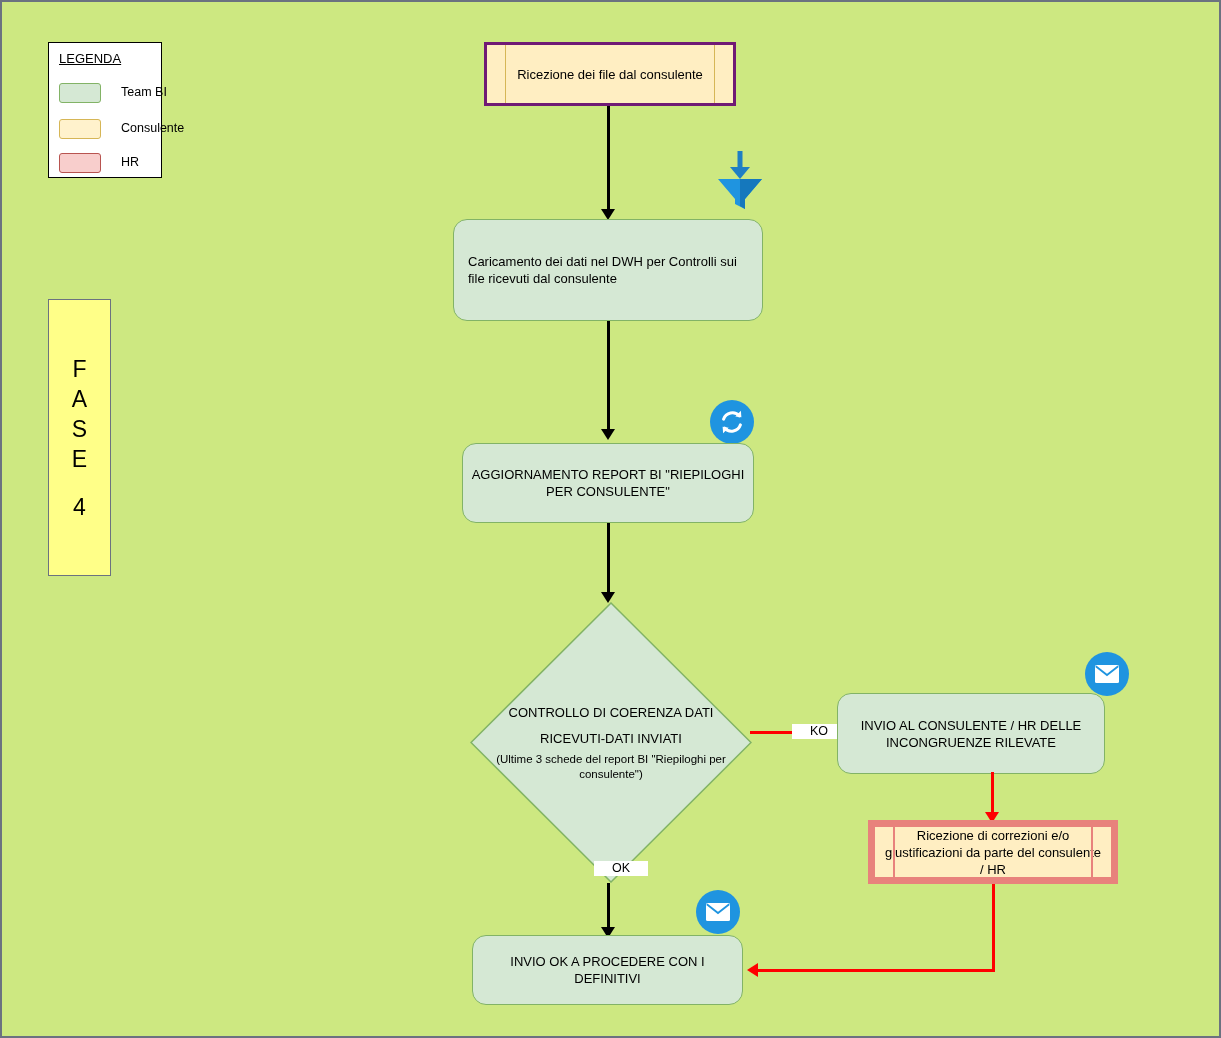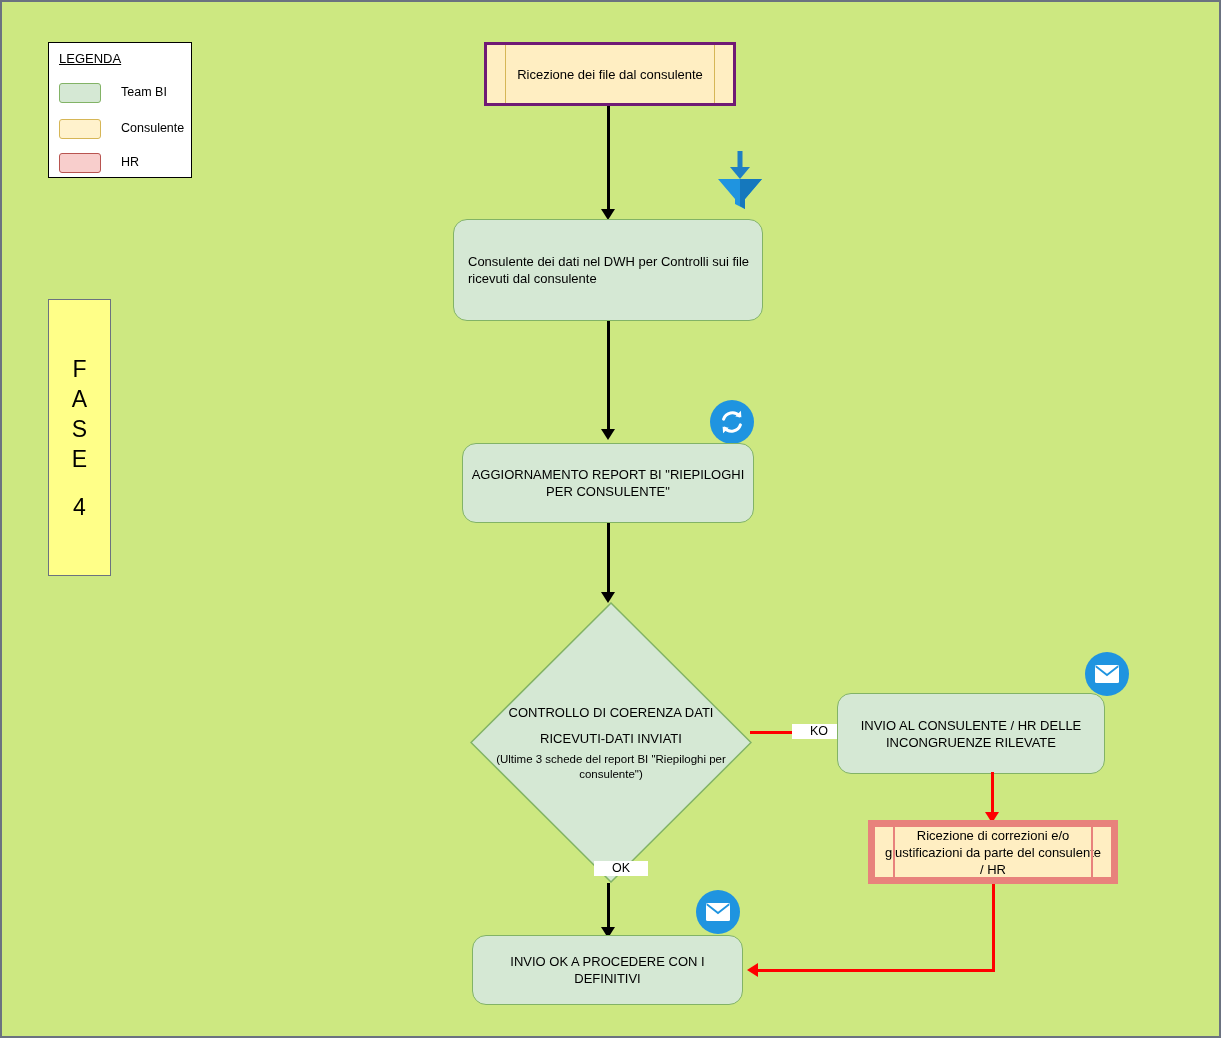--- a/index.html
+++ b/index.html
@@ -14,21 +14,21 @@
     height:1038px;
     background:#cde881;
     box-sizing:border-box;
     border:2px solid #6b7280;
     overflow:hidden;
   }
   
   #legend{
     position:absolute;
     left:46px; top:40px;
-    width:144px; height:136px;
+    width:114px; height:136px;
     background:#ffffff;
     border:1px solid #000000;
     box-sizing:border-box;
   }
   #legend .legend-title{
     position:absolute;
     left:10px; top:8px;
     font-size:13px;
     color:#000;
     text-decoration:underline;
@@ -229,21 +229,21 @@
   <div class="funnel-wrap" style="left:706px; top:145px; width:64px; height:64px;">
     <svg width="64" height="64" viewBox="0 0 64 64" aria-hidden="true">
       <path d="M32 4 L32 24" stroke="#1f7fc4" stroke-width="5" fill="none"></path>
       <path d="M22 20 L32 32 L42 20 Z" fill="#1f7fc4"></path>
       <path d="M10 32 L54 32 L37 52 L37 62 L27 57 L27 52 Z" fill="#1f94e0"></path>
       <path d="M32 32 L54 32 L37 52 L37 62 L32 59 Z" fill="#1578bd"></path>
     </svg>
   </div>
 
   <div class="node proc left-al" style="left:451px; top:217px; width:310px; height:102px;">
-    <span class="txt">Consulente dei dati nel DWH per Controlli sui file ricevuti dal consulente</span>
+    <span class="txt">Caricamento dei dati nel DWH per Controlli sui file ricevuti dal consulente</span>
   </div>
 
   <div class="vline" style="left:605px; top:319px; height:110px;"></div>
   <div class="arrowhead ah-down" style="left:599px; top:427px;"></div>
 
   <div class="badge" style="left:708px; top:398px;">
     <svg width="30" height="30" viewBox="0 0 32 32" aria-hidden="true">
       <path d="M7 13 A10 10 0 0 1 24 9.5" stroke="#ffffff" stroke-width="3.2" fill="none" stroke-linecap="round"></path>
       <path d="M25 19 A10 10 0 0 1 8 22.5" stroke="#ffffff" stroke-width="3.2" fill="none" stroke-linecap="round"></path>
       <path d="M25.5 4 L26 11 L19.5 10 Z" fill="#ffffff"></path>

